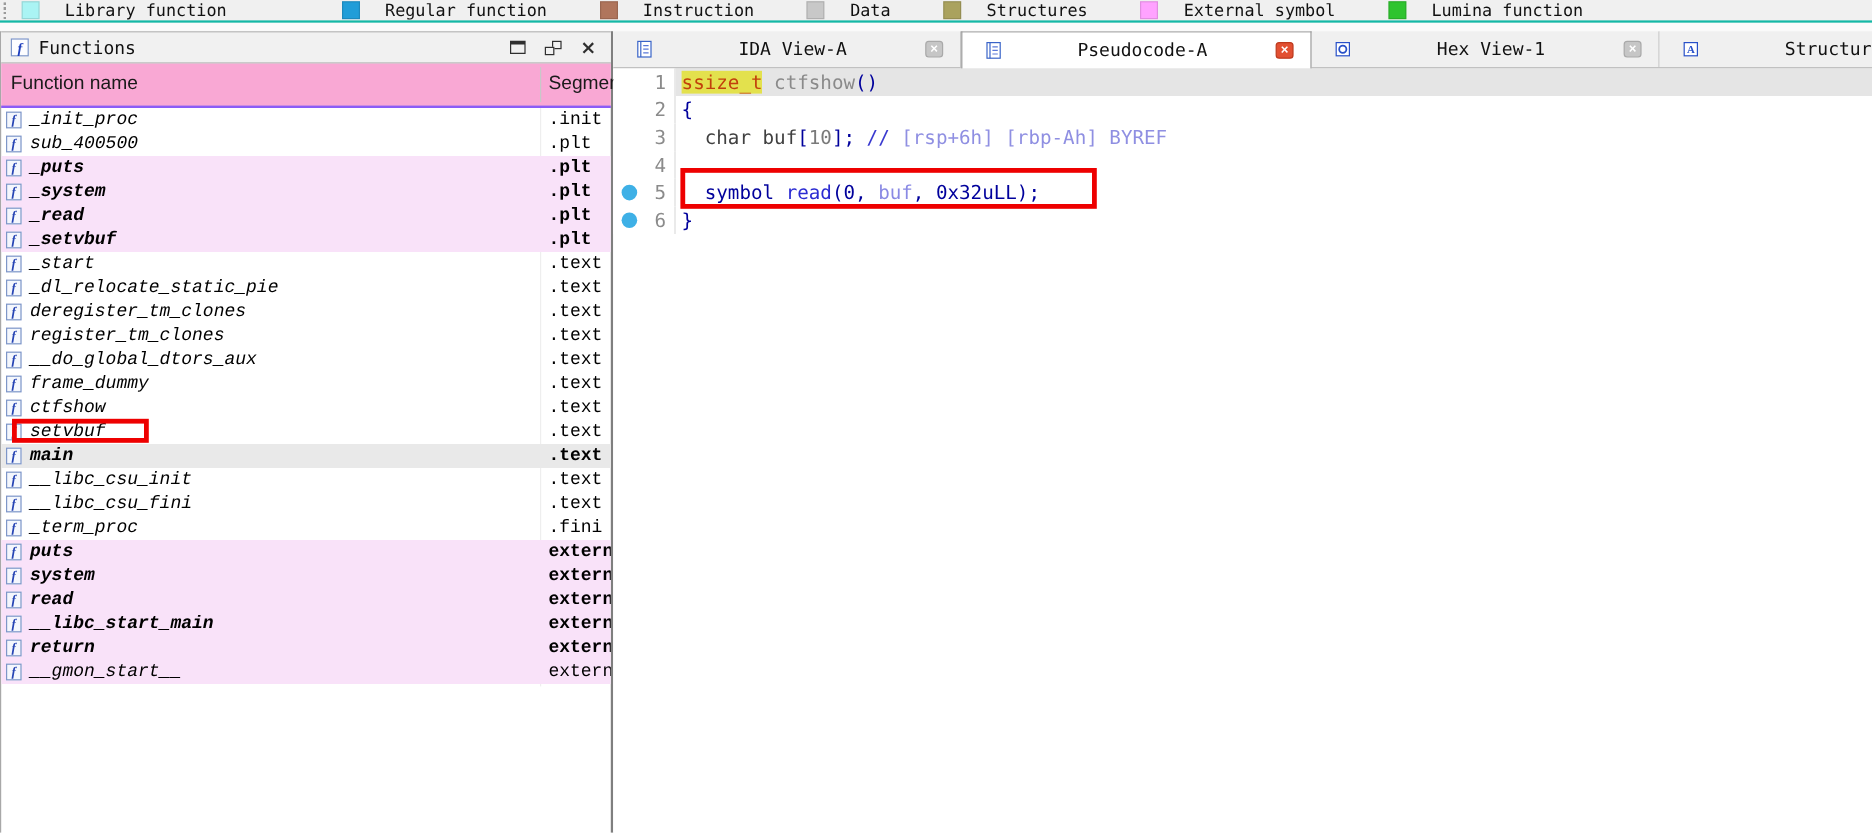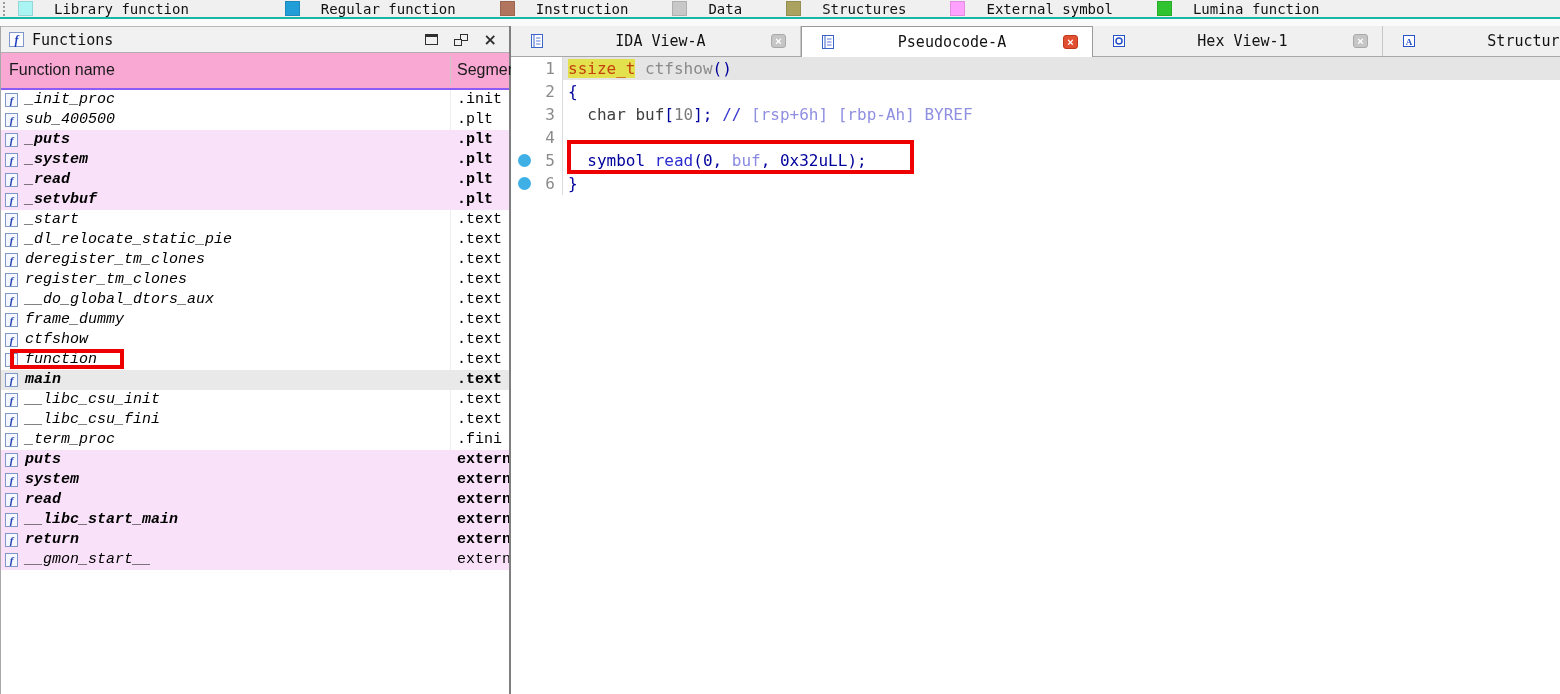--- a/index.html
+++ b/index.html
@@ -222,21 +222,21 @@
           <span class="fn-name">frame_dummy</span>
           <span class="fn-seg">.text</span>
         </div>
         <div class="fn-row normal">
           <span class="f-icon">f</span>
           <span class="fn-name">ctfshow</span>
           <span class="fn-seg">.text</span>
         </div>
         <div class="fn-row normal">
           <span class="f-icon">f</span>
-          <span class="fn-name">function</span>
+          <span class="fn-name">setvbuf</span>
           <span class="fn-seg">.text</span>
         </div>
         <div class="fn-row selected">
           <span class="f-icon">f</span>
           <span class="fn-name">main</span>
           <span class="fn-seg">.text</span>
         </div>
         <div class="fn-row normal">
           <span class="f-icon">f</span>
           <span class="fn-name">__libc_csu_init</span>

